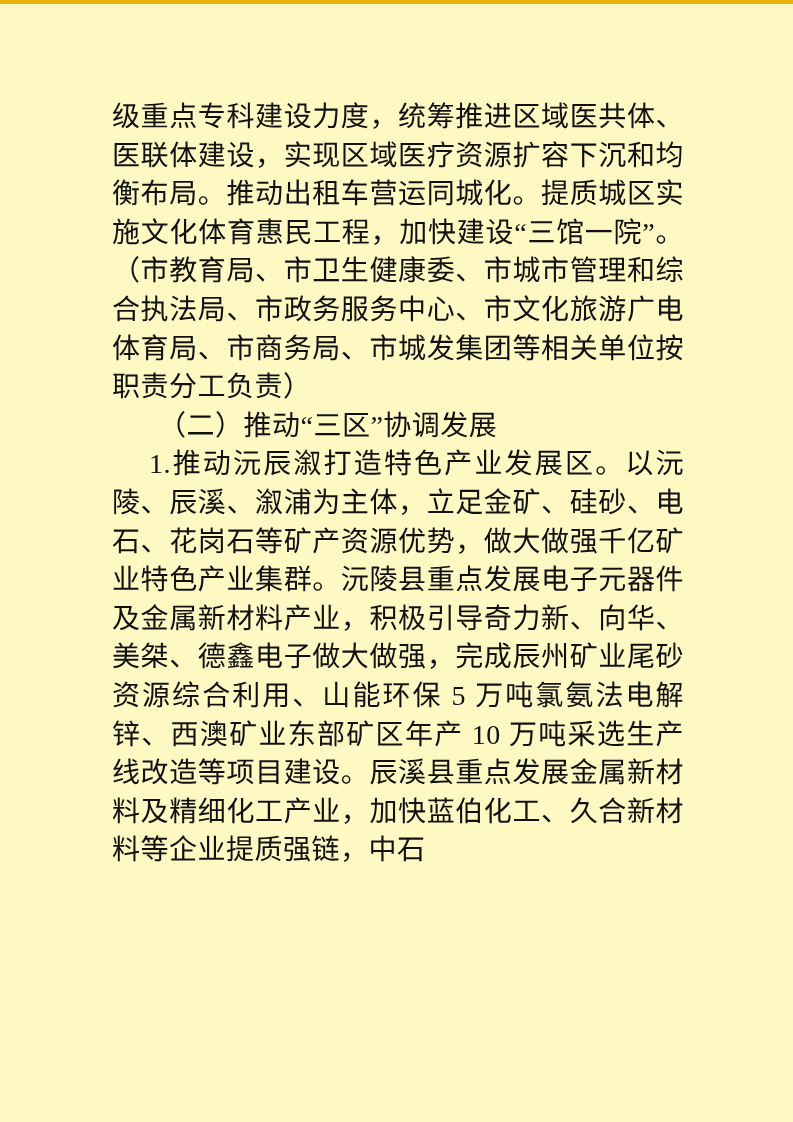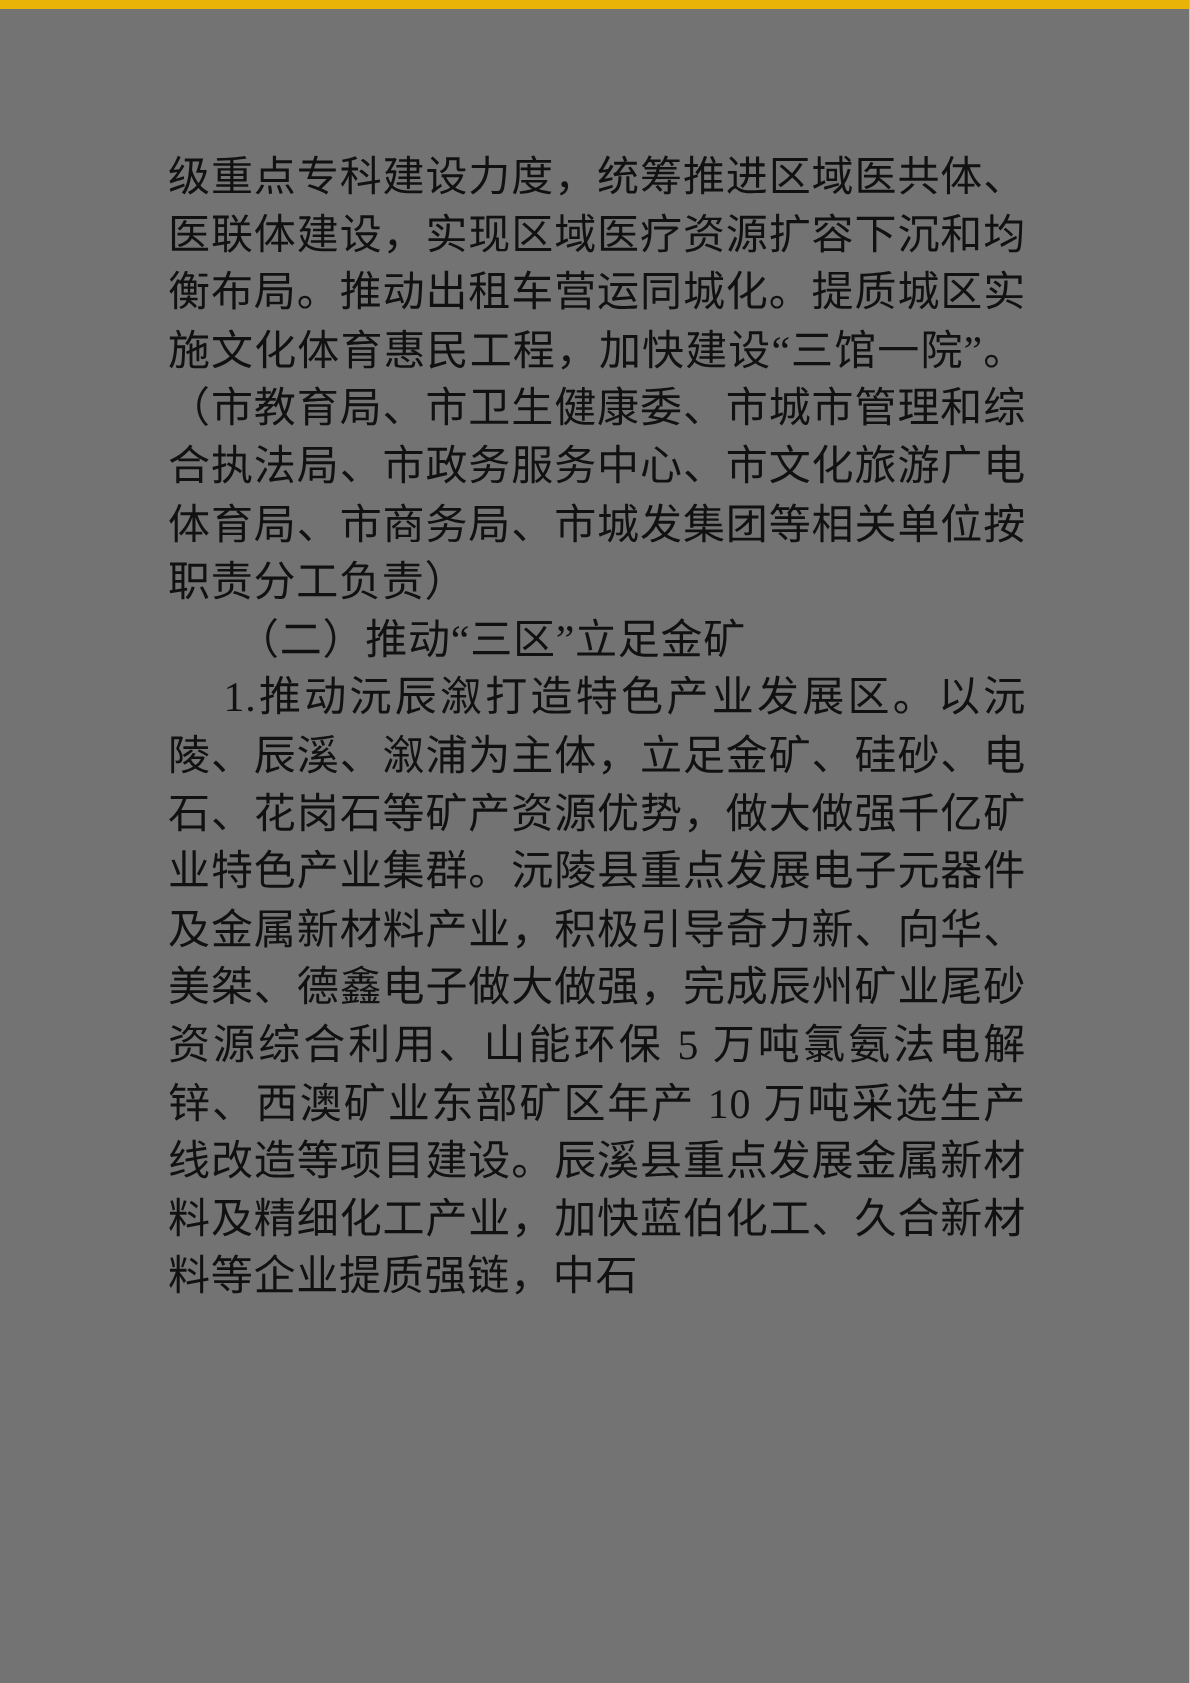--- a/index.html
+++ b/index.html
@@ -5,22 +5,22 @@
   html, body {
     margin: 0;
     padding: 0;
     background: #ffffff;
   }
   .page {
     position: relative;
     width: 793px;
     height: 1122px;
     box-sizing: border-box;
-    background: #737373;
-    border-top: 6px solid #eab308;
+    background: #fef9c3;
+    border-top: 4px solid #eab308;
     overflow: hidden;
     font-family: "Liberation Serif", "DejaVu Serif", serif;
   }
   .doc-body {
     position: absolute;
     left: 112px;
     top: 94px;
     width: 572px;
     color: #111111;
   }
@@ -39,16 +39,16 @@
   .para-numbered { text-indent: 37px; }
   
   .para-heading { text-indent: 46px; }
 </style>
 </head>
 <body>
 
 <div class="page">
   <div class="doc-body">
     <p class="para-continuation">级重点专科建设力度，统筹推进区域医共体、医联体建设，实现区域医疗资源扩容下沉和均衡布局。推动出租车营运同城化。提质城区实施文化体育惠民工程，加快建设“三馆一院”。（市教育局、市卫生健康委、市城市管理和综合执法局、市政务服务中心、市文化旅游广电体育局、市商务局、市城发集团等相关单位按职责分工负责）</p>
-    <p class="para-heading">（二）推动“三区”立足金矿</p>
+    <p class="para-heading">（二）推动“三区”协调发展</p>
     <p class="para-numbered">1.推动沅辰溆打造特色产业发展区。以沅陵、辰溪、溆浦为主体，立足金矿、硅砂、电石、花岗石等矿产资源优势，做大做强千亿矿业特色产业集群。沅陵县重点发展电子元器件及金属新材料产业，积极引导奇力新、向华、美桀、德鑫电子做大做强，完成辰州矿业尾砂资源综合利用、山能环保 5 万吨氯氨法电解锌、西澳矿业东部矿区年产 10 万吨采选生产线改造等项目建设。辰溪县重点发展金属新材料及精细化工产业，加快蓝伯化工、久合新材料等企业提质强链，中石</p>
   </div>
 </div>
 
 </body></html>

